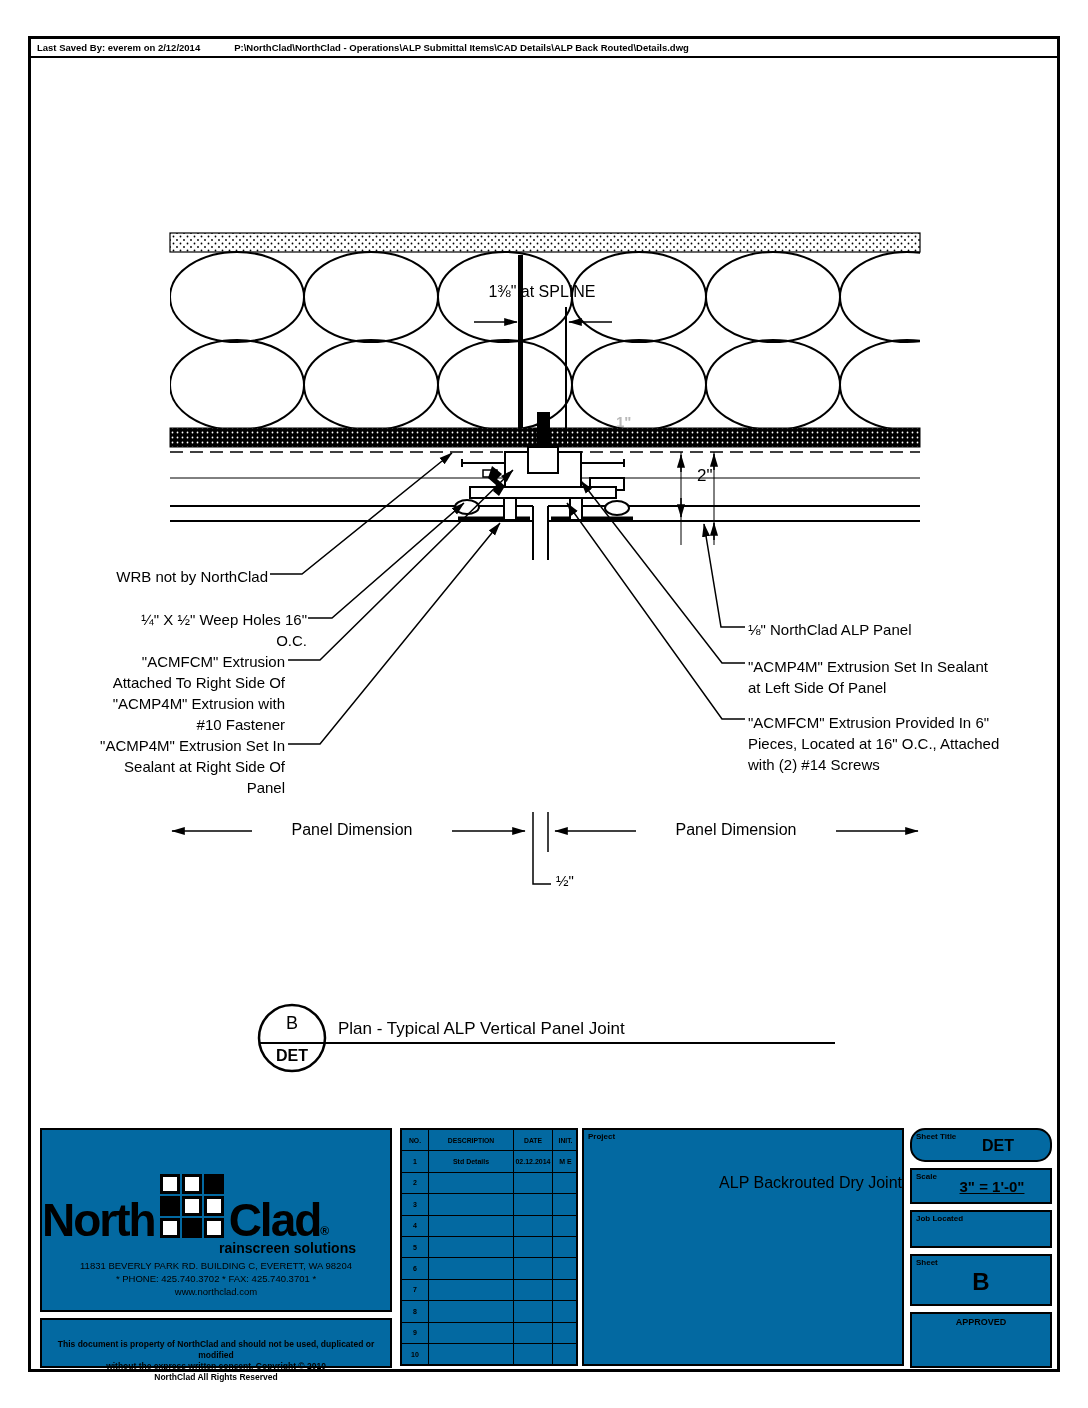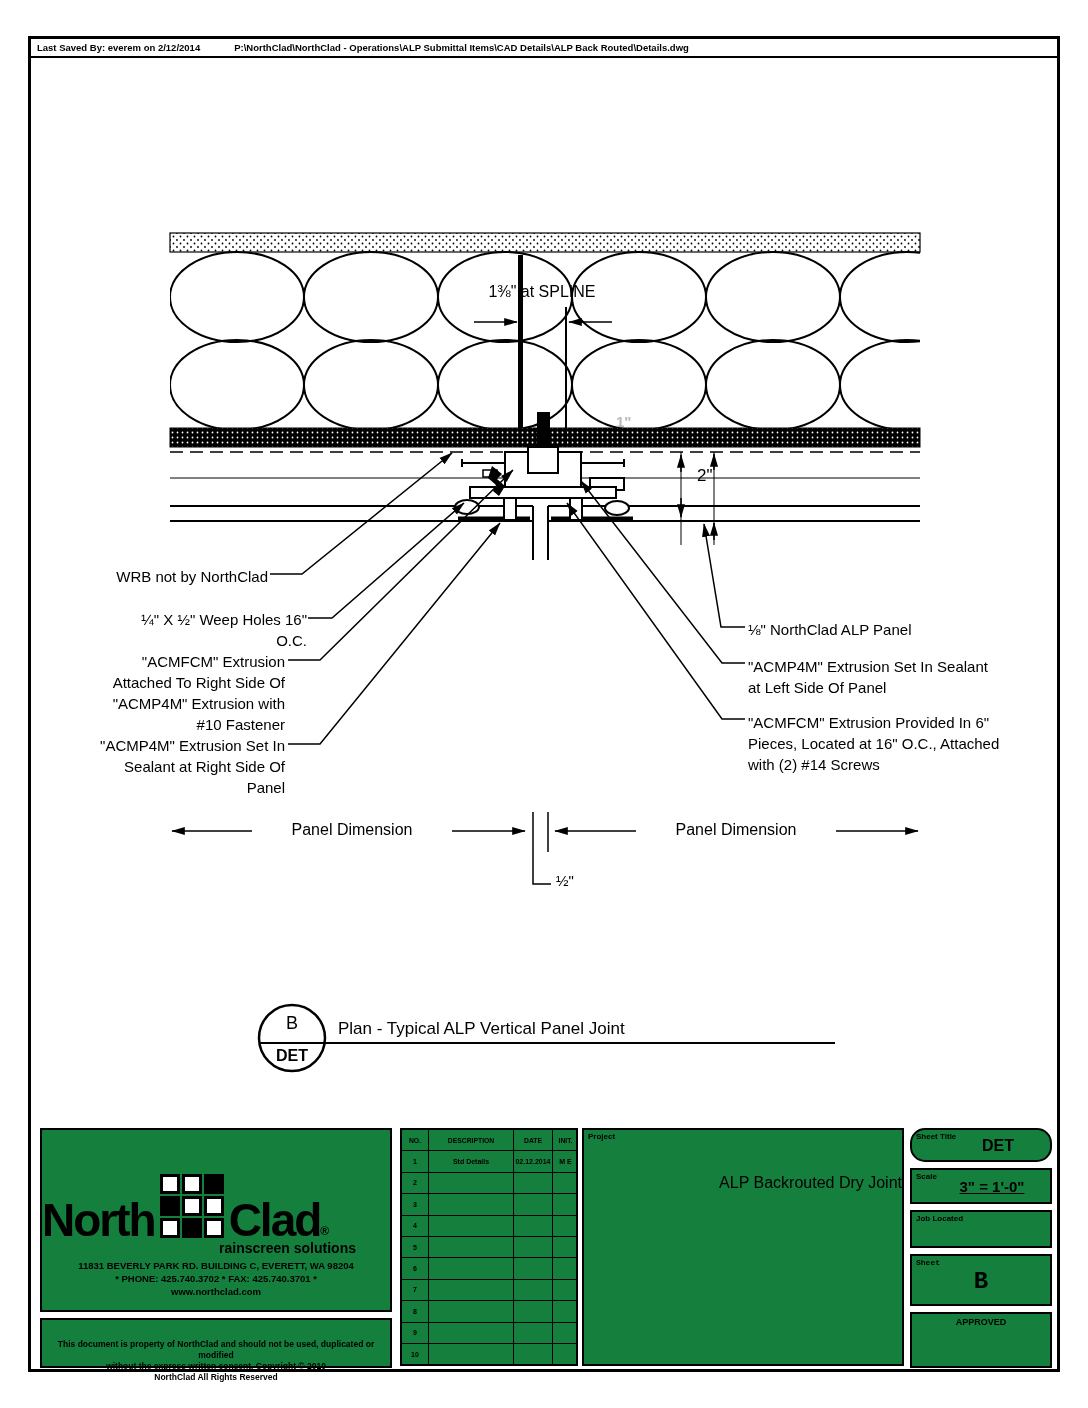--- a/index.html
+++ b/index.html
@@ -11,31 +11,31 @@
             display:flex;align-items:center;font-size:9.5px;font-weight:bold;white-space:nowrap;}
   .file-bar .fb1{margin-left:6px;}
   .file-bar .fb2{margin-left:34px;}
   svg{position:absolute;left:0;top:0;}
   
   .lbl{font-size:15px;line-height:21px;white-space:pre;}
   .r-anchor{text-align:right;}
   .dim{font-size:16px;}
   .center{text-align:center;}
   
-  .box{border:2px solid #000;box-sizing:border-box;background:#15803d;}
+  .box{border:2px solid #000;box-sizing:border-box;background:#0369a1;}
   .tb-label{position:absolute;left:4px;top:2px;font-size:8px;font-weight:bold;}
   .logo-row{display:flex;align-items:flex-end;justify-content:flex-start;margin-top:44px;}
   .logo-word{font-size:46px;font-weight:bold;letter-spacing:-2px;line-height:36px;}
   .logo-grid{display:grid;grid-template-columns:20px 20px 20px;grid-template-rows:20px 20px 20px;gap:2px;margin:0 5px 0 5px;}
   .lg-cell{box-sizing:border-box;}
   .lg-o{border:3px solid #000;background:#fff;}
   .lg-f{background:#000;}
   .logo-reg{font-size:12px;font-weight:bold;vertical-align:top;}
   .logo-tag{text-align:right;font-size:14px;font-weight:600;margin:2px 34px 0 0;}
-  .addr{position:absolute;left:0;right:0;bottom:12px;text-align:center;font-size:9.5px;font-weight:bold;line-height:13px;}
+  .addr{position:absolute;left:0;right:0;bottom:12px;text-align:center;font-size:9.5px;font-weight:normal;line-height:13px;}
   .copyright{font-size:8.5px;font-weight:bold;text-align:center;line-height:11px;padding-top:19px;white-space:pre-line;}
   
   .rev-table{display:grid;grid-template-columns:27px 85px 39px 25px;grid-auto-rows:21.4px;}
   .rev-cell{border-right:1.5px solid #000;border-bottom:1.5px solid #000;display:flex;align-items:center;justify-content:center;
             font-size:7px;font-weight:bold;overflow:hidden;text-align:center;}
   .rev-cell:nth-child(4n){border-right:none;}
   .rev-head{font-size:6.8px;}
   .value-md{font-size:16px;font-weight:bold;text-align:center;}
   .value-lg{font-size:24px;font-weight:bold;text-align:center;}
 </style>
@@ -295,20 +295,20 @@
 <div class="abs box" style="left:910px;top:1168px;width:142px;height:36px;text-decoration:underline;">
   <span class="tb-label">Scale</span>
   <div class="value-md" style="margin:8px 0 0 22px;font-size:15px;">3" = 1'-0"</div>
 </div>
 
 <div class="abs box" style="left:910px;top:1210px;width:142px;height:38px;">
   <span class="tb-label">Job Located</span>
   <div class="value-md"></div>
 </div>
 
-<div class="abs box" style="left:910px;top:1254px;width:142px;height:52px;font-family:Liberation Mono, monospace;">
+<div class="abs box" style="left:910px;top:1254px;width:142px;height:52px;">
   <span class="tb-label">Sheet</span>
   <div class="value-lg" style="margin-top:12px;">B</div>
 </div>
 
 <div class="abs box" style="left:910px;top:1312px;width:142px;height:56px;">
   <div style="text-align:center;font-size:9px;font-weight:bold;margin-top:3px;">APPROVED</div>
 </div>
 
 </body></html>

